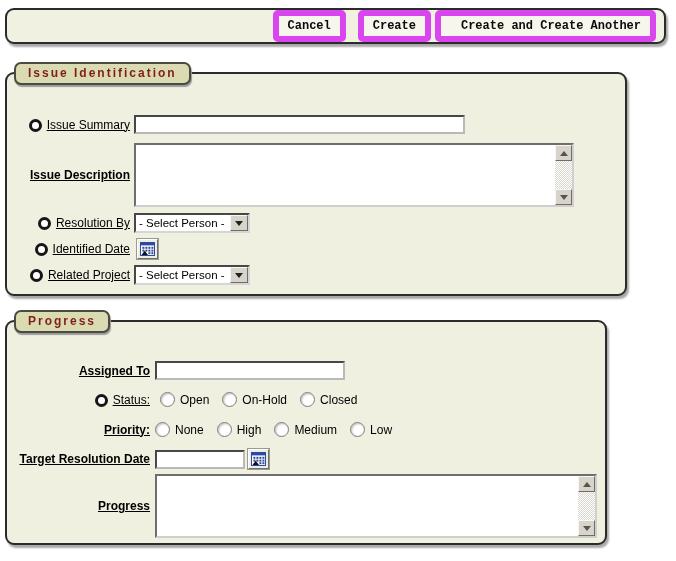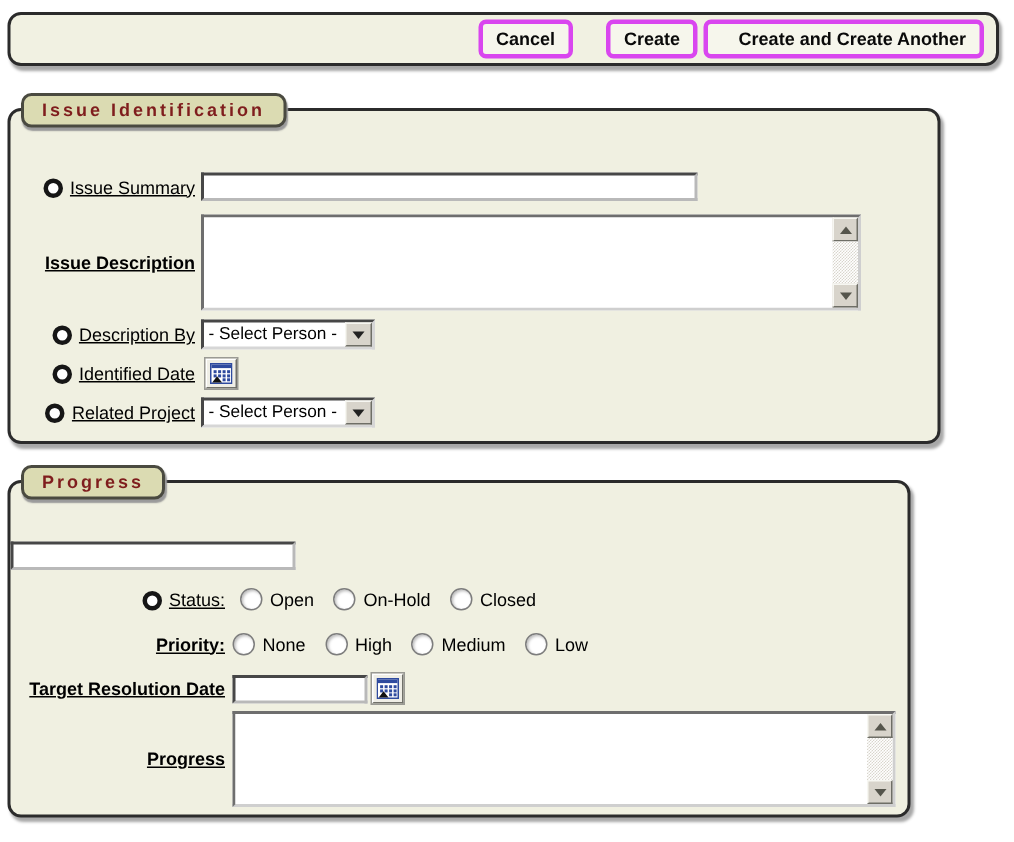--- a/index.html
+++ b/index.html
@@ -9,25 +9,25 @@
     overflow:hidden;
   }
   
   .toolbar{
     position:absolute;left:5px;top:8px;width:661px;height:36px;box-sizing:border-box;
     background:#F1F1E2;border:2px solid #2b2b2b;border-radius:9px;
     box-shadow:2px 3px 2px #a8a8a8;
     display:flex;align-items:center;justify-content:flex-end;padding-right:8px;
   }
   .btn{
-    background:#F6F6EC;border:3px solid #d946ef;border-radius:5px;
-    font-family:Liberation Sans, sans-serif;font-weight:bold;font-size:12px;color:#0a0a0a;
+    background:#F6F6EC;border:6px solid #d946ef;border-radius:5px;
+    font-family:Liberation Mono, monospace;font-weight:bold;font-size:12px;color:#0a0a0a;
     padding:3px 9px;cursor:pointer;white-space:nowrap;
   }
-  .btn.m14{margin-left:22px;} .btn.m5{margin-left:4px;padding-left:20px;}
+  .btn.m14{margin-left:12px;} .btn.m5{margin-left:4px;padding-left:20px;}
   
   .section{
     position:absolute;background:#F0F0E1;border:2px solid #2b2b2b;border-radius:9px;
     box-shadow:2px 3px 2px #a8a8a8;box-sizing:border-box;
   }
   #sec1{left:5px;top:72px;width:622px;height:224px;}
   #sec2{left:5px;top:320px;width:602px;height:225px;}
   .tab{
     position:absolute;top:-12px;left:7px;
     background:#DBDBB2;border:2px solid #4a4a40;border-radius:7px;
@@ -133,21 +133,21 @@
         <div class="sbtn">
             <span class="tri-dn g"></span>
           </div>
       </div>
     </div>
   </div>
 
   <div class="row" style="top:139px;">
     <div class="lcell">
       <span class="req"></span>
-      <span class="flabel">Description By</span>
+      <span class="flabel">Resolution By</span>
     </div>
     <div class="sel" style="width:116px;">
       <span class="txt">- Select Person -</span>
       <span class="ddbtn">
           <span class="tri-dn"></span>
         </span>
     </div>
   </div>
 
   <div class="row" style="top:165px;">
@@ -185,20 +185,23 @@
           <span class="tri-dn"></span>
         </span>
     </div>
   </div>
 </div>
 
 <div class="section" id="sec2">
   <div class="tab">Progress</div>
 
   <div class="row" style="top:39px;">
+    <div class="lcell">
+      <span class="flabel b">Assigned To</span>
+    </div>
     <input class="ti" style="width: 190px;" type="text" value="">
   </div>
 
   <div class="row" style="top:70px;">
     <div class="lcell">
       <span class="req"></span>
       <span class="flabel">Status:</span>
     </div>
     <div class="rgroup" style="margin-left:5px;">
       <span class="radio"></span>

